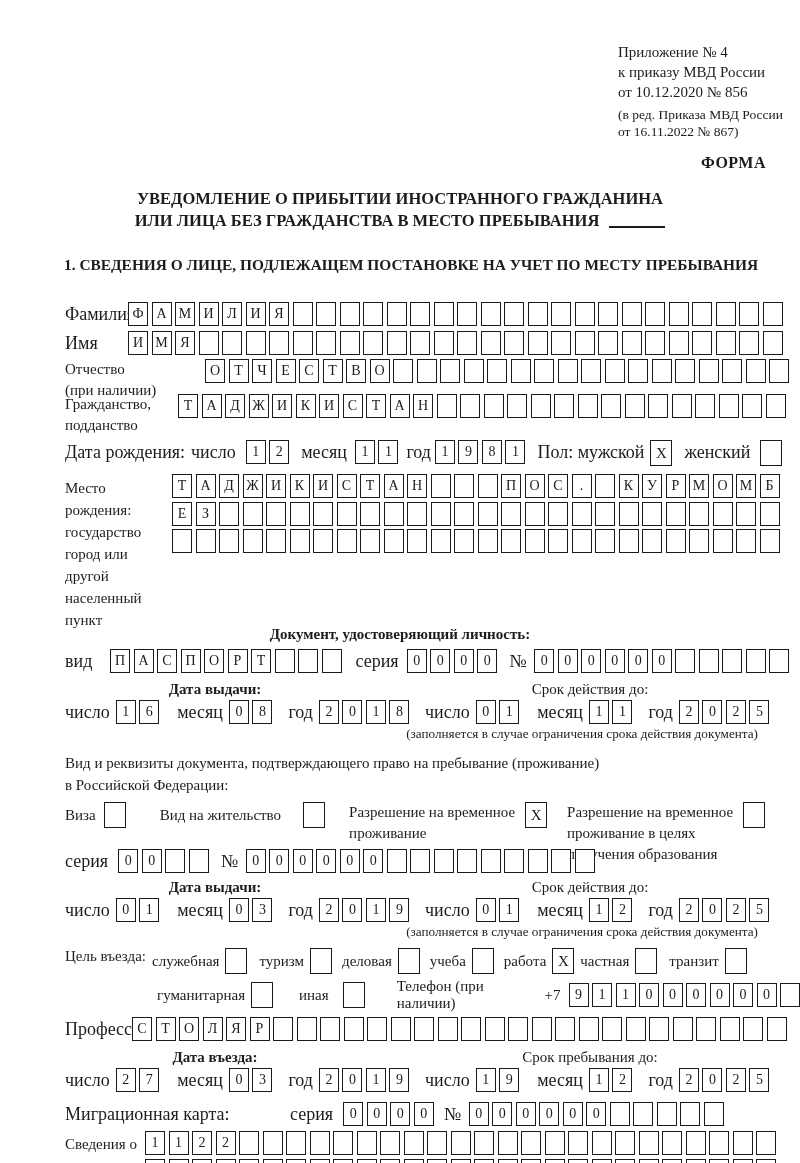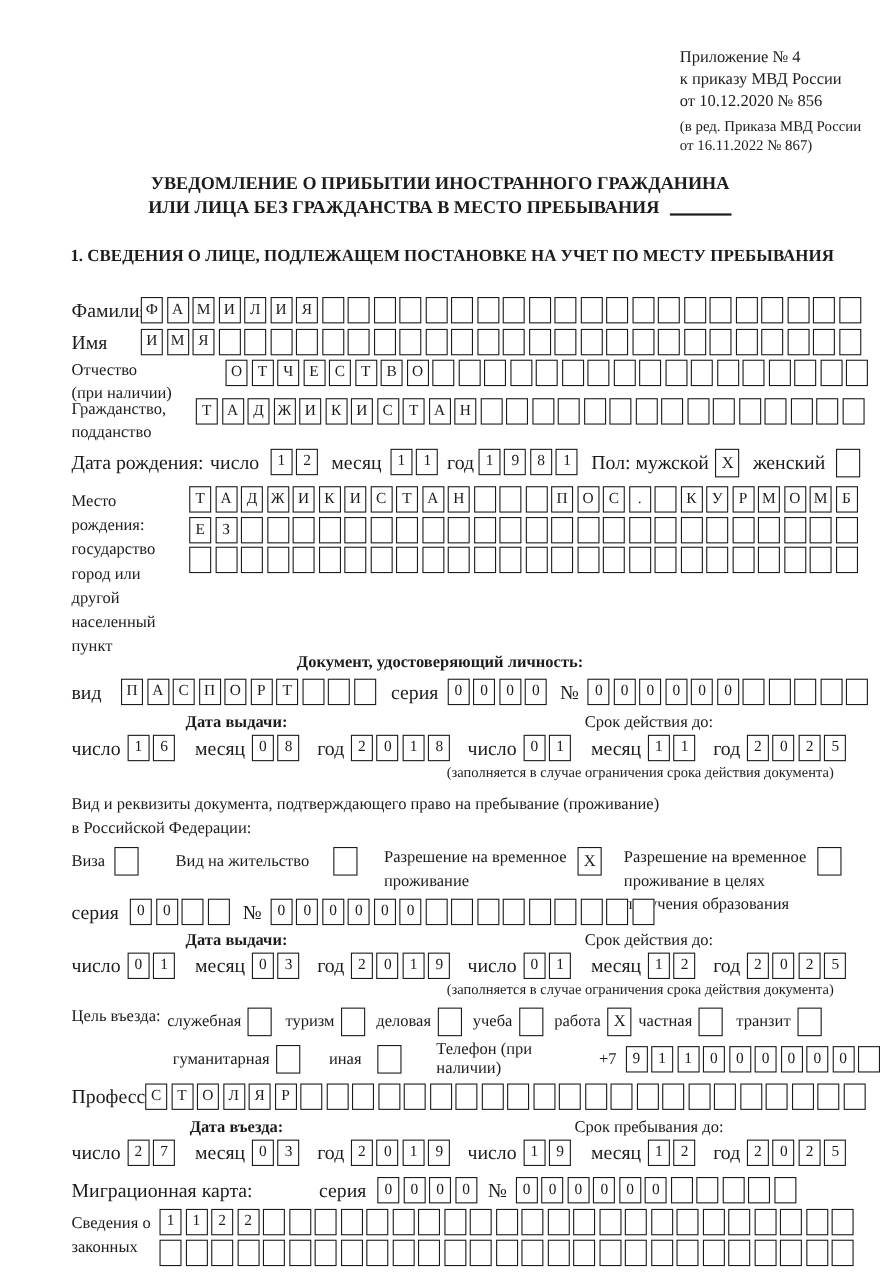--- a/index.html
+++ b/index.html
@@ -62,20 +62,21 @@
 
   <div class="hdr-block">
     <div>Приложение № 4</div>
     <div>к приказу МВД России</div>
     <div>от 10.12.2020 № 856</div>
   </div>
   <div class="hdr-sub">
     <div>(в ред. Приказа МВД России</div>
     <div>от 16.11.2022 № 867)</div>
   </div>
+  <div class="forma">ФОРМА</div>
 
   <div class="title">
     <div>УВЕДОМЛЕНИЕ О ПРИБЫТИИ ИНОСТРАННОГО ГРАЖДАНИНА</div>
     <div><span>ИЛИ ЛИЦА БЕЗ ГРАЖДАНСТВА В МЕСТО ПРЕБЫВАНИЯ</span><span class="title-underline"></span></div>
   </div>
 
   <div class="sec1">1. СВЕДЕНИЯ О ЛИЦЕ, ПОДЛЕЖАЩЕМ ПОСТАНОВКЕ НА УЧЕТ ПО МЕСТУ ПРЕБЫВАНИЯ</div>
 
   <div class="frow" style="margin-top:28px">
     <span class="lbl w63">Фамилия</span>

